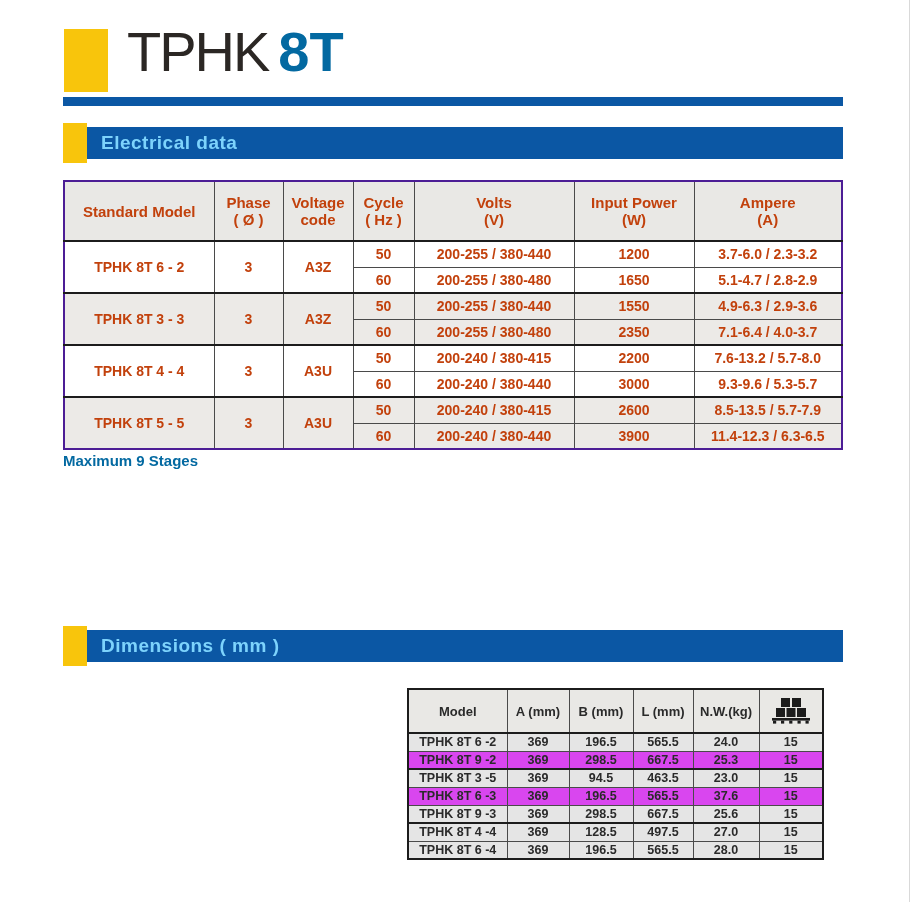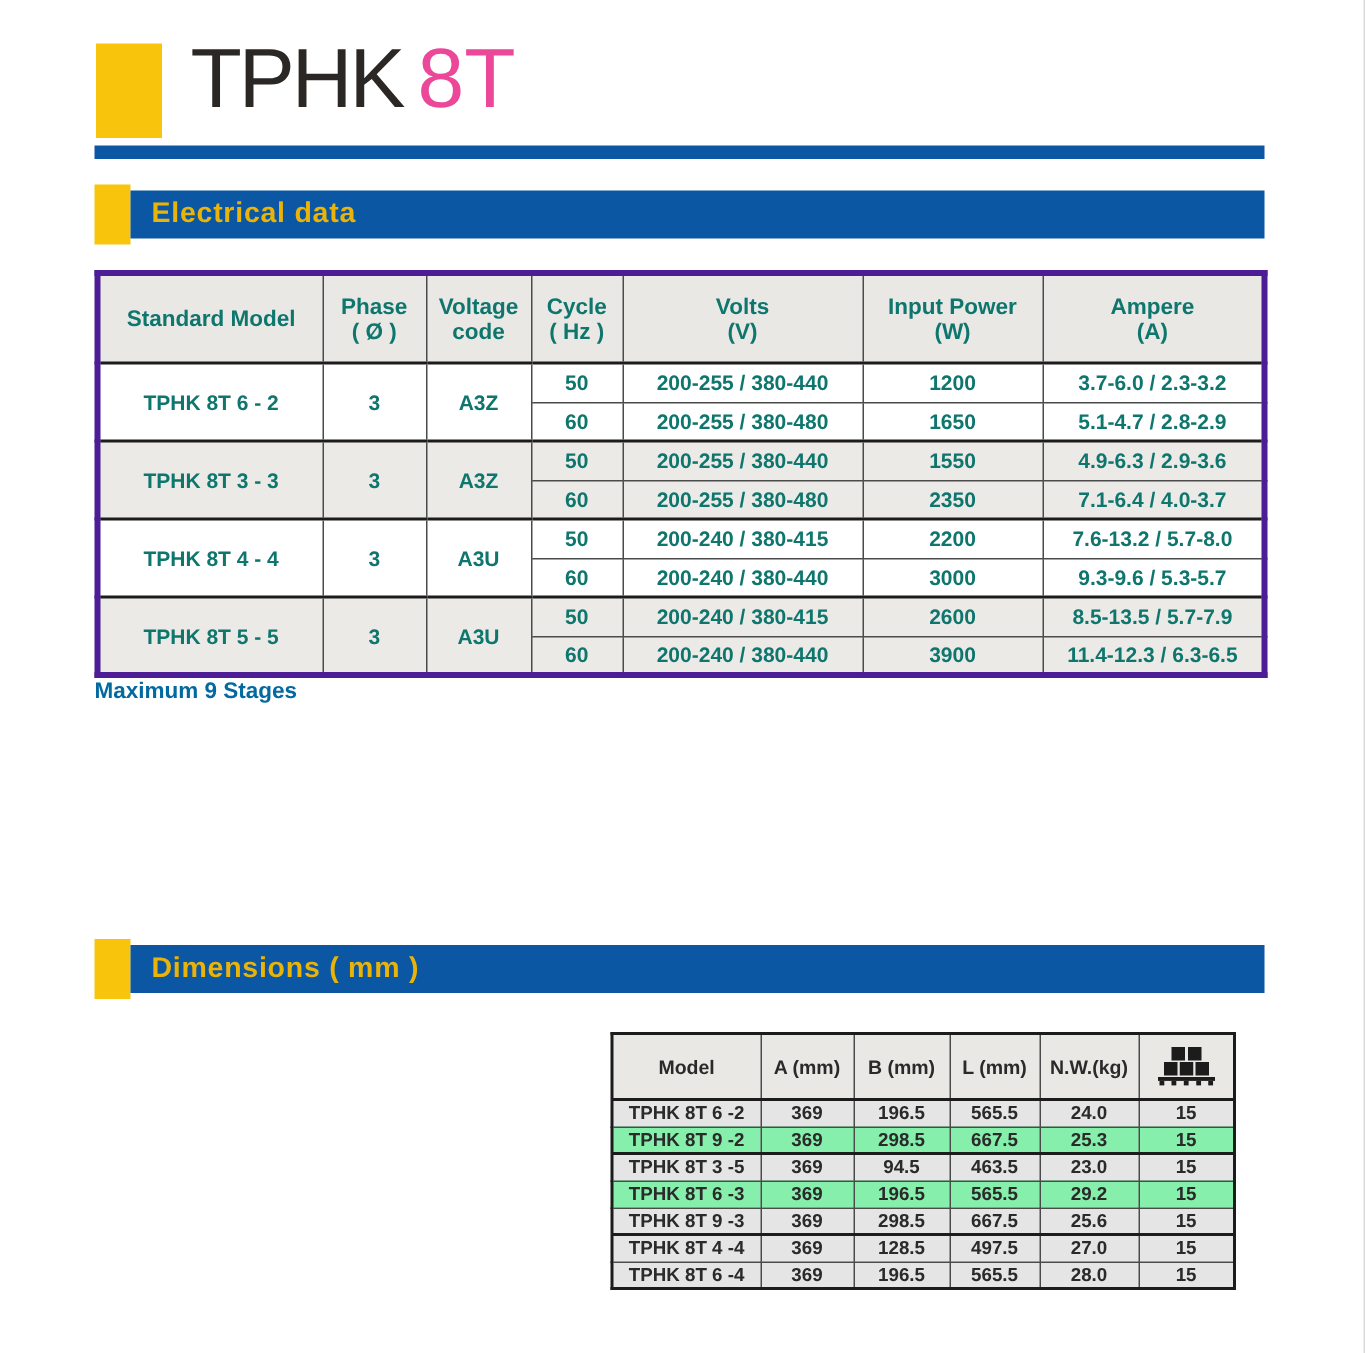--- a/index.html
+++ b/index.html
@@ -6,60 +6,60 @@
   body { background:#ffffff; font-family:"Liberation Sans", sans-serif; }
   .page {
     position:relative; width:910px; height:902px; background:#ffffff;
     border-right:1px solid #d9d9d9; overflow:hidden; color:#231f20;
   }
 
   
   .logo-block { position:absolute; left:64px; top:29px; width:44px; height:63px; background:#f8c50c; }
   .title { position:absolute; left:127px; top:20px; font-size:56px; line-height:64px; color:#2b2724; white-space:nowrap; }
   .title .t-main { font-weight:normal; letter-spacing:-2px; }
-  .title .t-sub  { font-weight:normal; letter-spacing:0px; margin-left:10px; color:#ec4899; }
+  .title .t-sub  { font-weight:bold; letter-spacing:0px; margin-left:10px; color:#0369a1; }
   .title-rule { position:absolute; left:63px; top:97px; width:780px; height:9px; background:#0b57a4; }
 
   
   .section-bar { position:absolute; left:63px; width:780px; height:40px; }
   .section-bar .yellow-chip { position:absolute; left:0; top:0; width:24px; height:40px; background:#f8c50c; }
   .section-bar .blue-band { position:absolute; left:24px; right:0; top:4px; height:32px; background:#0b57a4; }
   .section-bar .blue-band span {
-    display:block; padding-left:14px; line-height:32px; color:#eab308;
+    display:block; padding-left:14px; line-height:32px; color:#7dd3fc;
     font-size:19px; font-weight:bold; letter-spacing:0.5px;
   }
   #bar-electrical { top:123px; }
   #bar-dimensions { top:626px; }
 
   
   table { border-collapse:collapse; table-layout:fixed; }
   .etable {
     position:absolute; left:63px; top:180px; width:778px;
-    border:4px solid #4c1d95; font-weight:bold; color:#0f766e;
+    border:2px solid #4c1d95; font-weight:bold; color:#c2410c;
   }
   .etable th, .etable td { border:1px solid #4a4a4a; text-align:center; vertical-align:middle; }
   .etable thead th { background:#e9e8e5; height:60px; font-size:15px; border-bottom:2px solid #1c1c1c; }
   .etable thead .h2 { font-weight:bold; }
   .etable tbody td { height:26px; font-size:14px; background:#ffffff; }
   .etable tbody tr.g-shade td { background:#eceae7; }
   .etable tbody tr.group-start td { border-top:2px solid #1c1c1c; }
   .etable tbody tr.sub2 td { border-top:1px solid #8f8f8f; }
 
   
   .max-note { position:absolute; left:63px; top:452px; font-size:15px; font-weight:bold; color:#0369a1; }
 
   
   .dtable {
     position:absolute; left:407px; top:688px; width:415px;
     border:2px solid #1c1c1c; font-weight:bold; color:#2a2a2a;
   }
   .dtable th, .dtable td { border:1px solid #4a4a4a; text-align:center; vertical-align:middle; }
   .dtable thead th { background:#e9e8e5; height:44px; font-size:13px; border-bottom:2px solid #1c1c1c; }
   .dtable tbody td { height:18px; font-size:12.5px; background:#e5e5e5; }
-  .dtable tbody tr.alt td { background:#86efac; }
+  .dtable tbody tr.alt td { background:#d946ef; }
   .dtable tbody tr.dgroup-start td { border-top:2px solid #1c1c1c; }
   .dtable tbody tr td { border-top:1px solid #8f8f8f; }
   .dtable tbody tr:first-child td { border-top:2px solid #1c1c1c; }
   .pallet-svg { display:block; margin:0 auto; }
 </style>
 </head>
 <body>
 
 <div class="page">
 
@@ -252,21 +252,21 @@
         <td>94.5</td>
         <td>463.5</td>
         <td>23.0</td>
         <td>15</td>
       </tr>
       <tr class="alt">
         <td>TPHK 8T 6 -3</td>
         <td>369</td>
         <td>196.5</td>
         <td>565.5</td>
-        <td>29.2</td>
+        <td>37.6</td>
         <td>15</td>
       </tr>
       <tr>
         <td>TPHK 8T 9 -3</td>
         <td>369</td>
         <td>298.5</td>
         <td>667.5</td>
         <td>25.6</td>
         <td>15</td>
       </tr>

